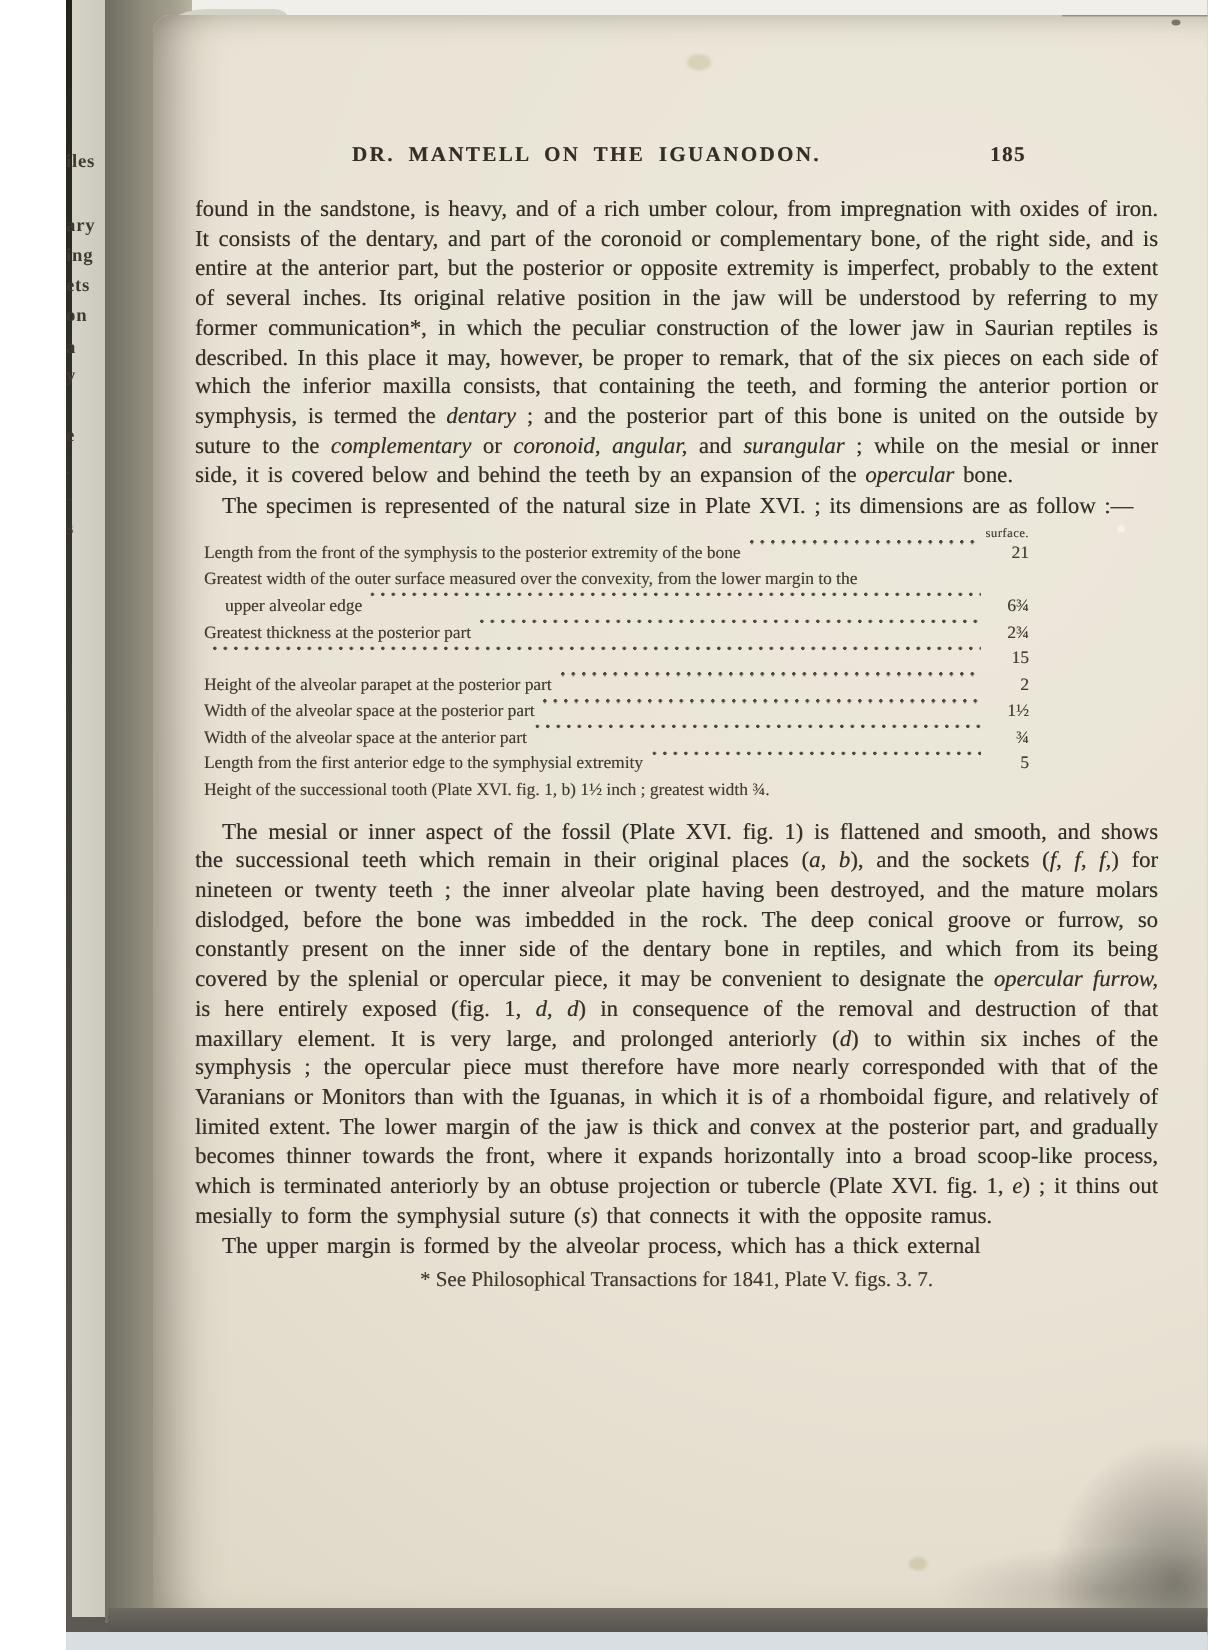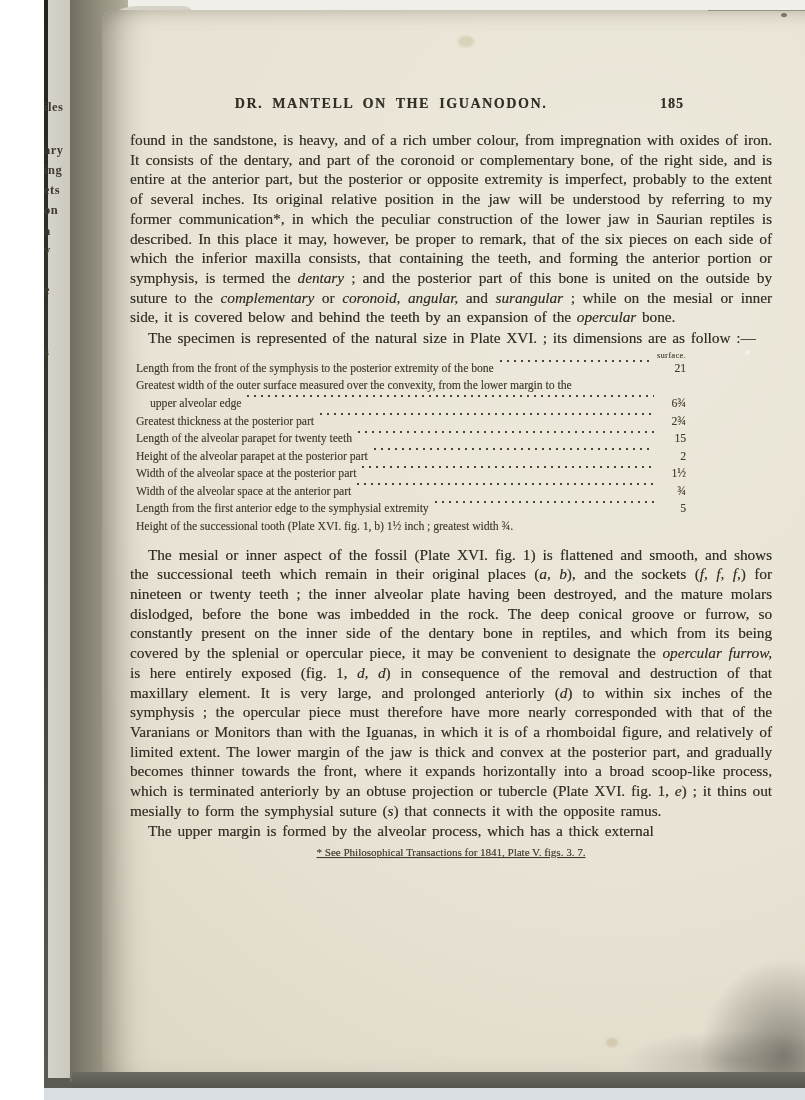--- a/index.html
+++ b/index.html
@@ -73,22 +73,22 @@
   .tr .lbl { white-space:nowrap; }
   .tr .leader { flex:1; height:1em; margin:0 6px;
     background:radial-gradient(circle at 1.2px 1.2px, #4a4436 1px, transparent 1.3px);
     background-size:7px 3px; background-repeat:repeat-x; background-position:0 bottom 3px; }
   .tr .val { min-width:26px; text-align:right; white-space:nowrap; }
   .tr.nodots { display:block; margin-right:-62px; }
   .tr.cont .lbl { padding-left:14px; }
 
   .p3 { margin-top:9px; }
   .p4 { margin-top:0; }
-  .footnote { margin-top:6px; text-align:center; font-size:11px; color:#3e392e;
-    text-shadow:0.25px 0.15px 0 rgba(62,57,46,0.45);text-decoration:underline; }
+  .footnote { margin-top:6px; text-align:center; font-size:14px; color:#3e392e;
+    text-shadow:0.25px 0.15px 0 rgba(62,57,46,0.45); }
 </style>
 </head>
 <body>
 
 <div id="photo">
 
   <div class="band-left"></div>
   <div class="prev-page"></div>
   <div class="gutter"></div>
   <div class="underpage-corner"></div>
@@ -139,21 +139,20 @@
           <span class="lbl">upper alveolar edge</span>
           <span class="leader"></span>
           <span class="val">6¾</span>
         </div>
         <div class="tr">
           <span class="lbl">Greatest thickness at the posterior part</span>
           <span class="leader"></span>
           <span class="val">2¾</span>
         </div>
         <div class="tr">
-          <span class="lbl">Length of the alveolar parapet for twenty teeth</span>
           <span class="leader"></span>
           <span class="val">15</span>
         </div>
         <div class="tr">
           <span class="lbl">Height of the alveolar parapet at the posterior part</span>
           <span class="leader"></span>
           <span class="val">2</span>
         </div>
         <div class="tr">
           <span class="lbl">Width of the alveolar space at the posterior part</span>

